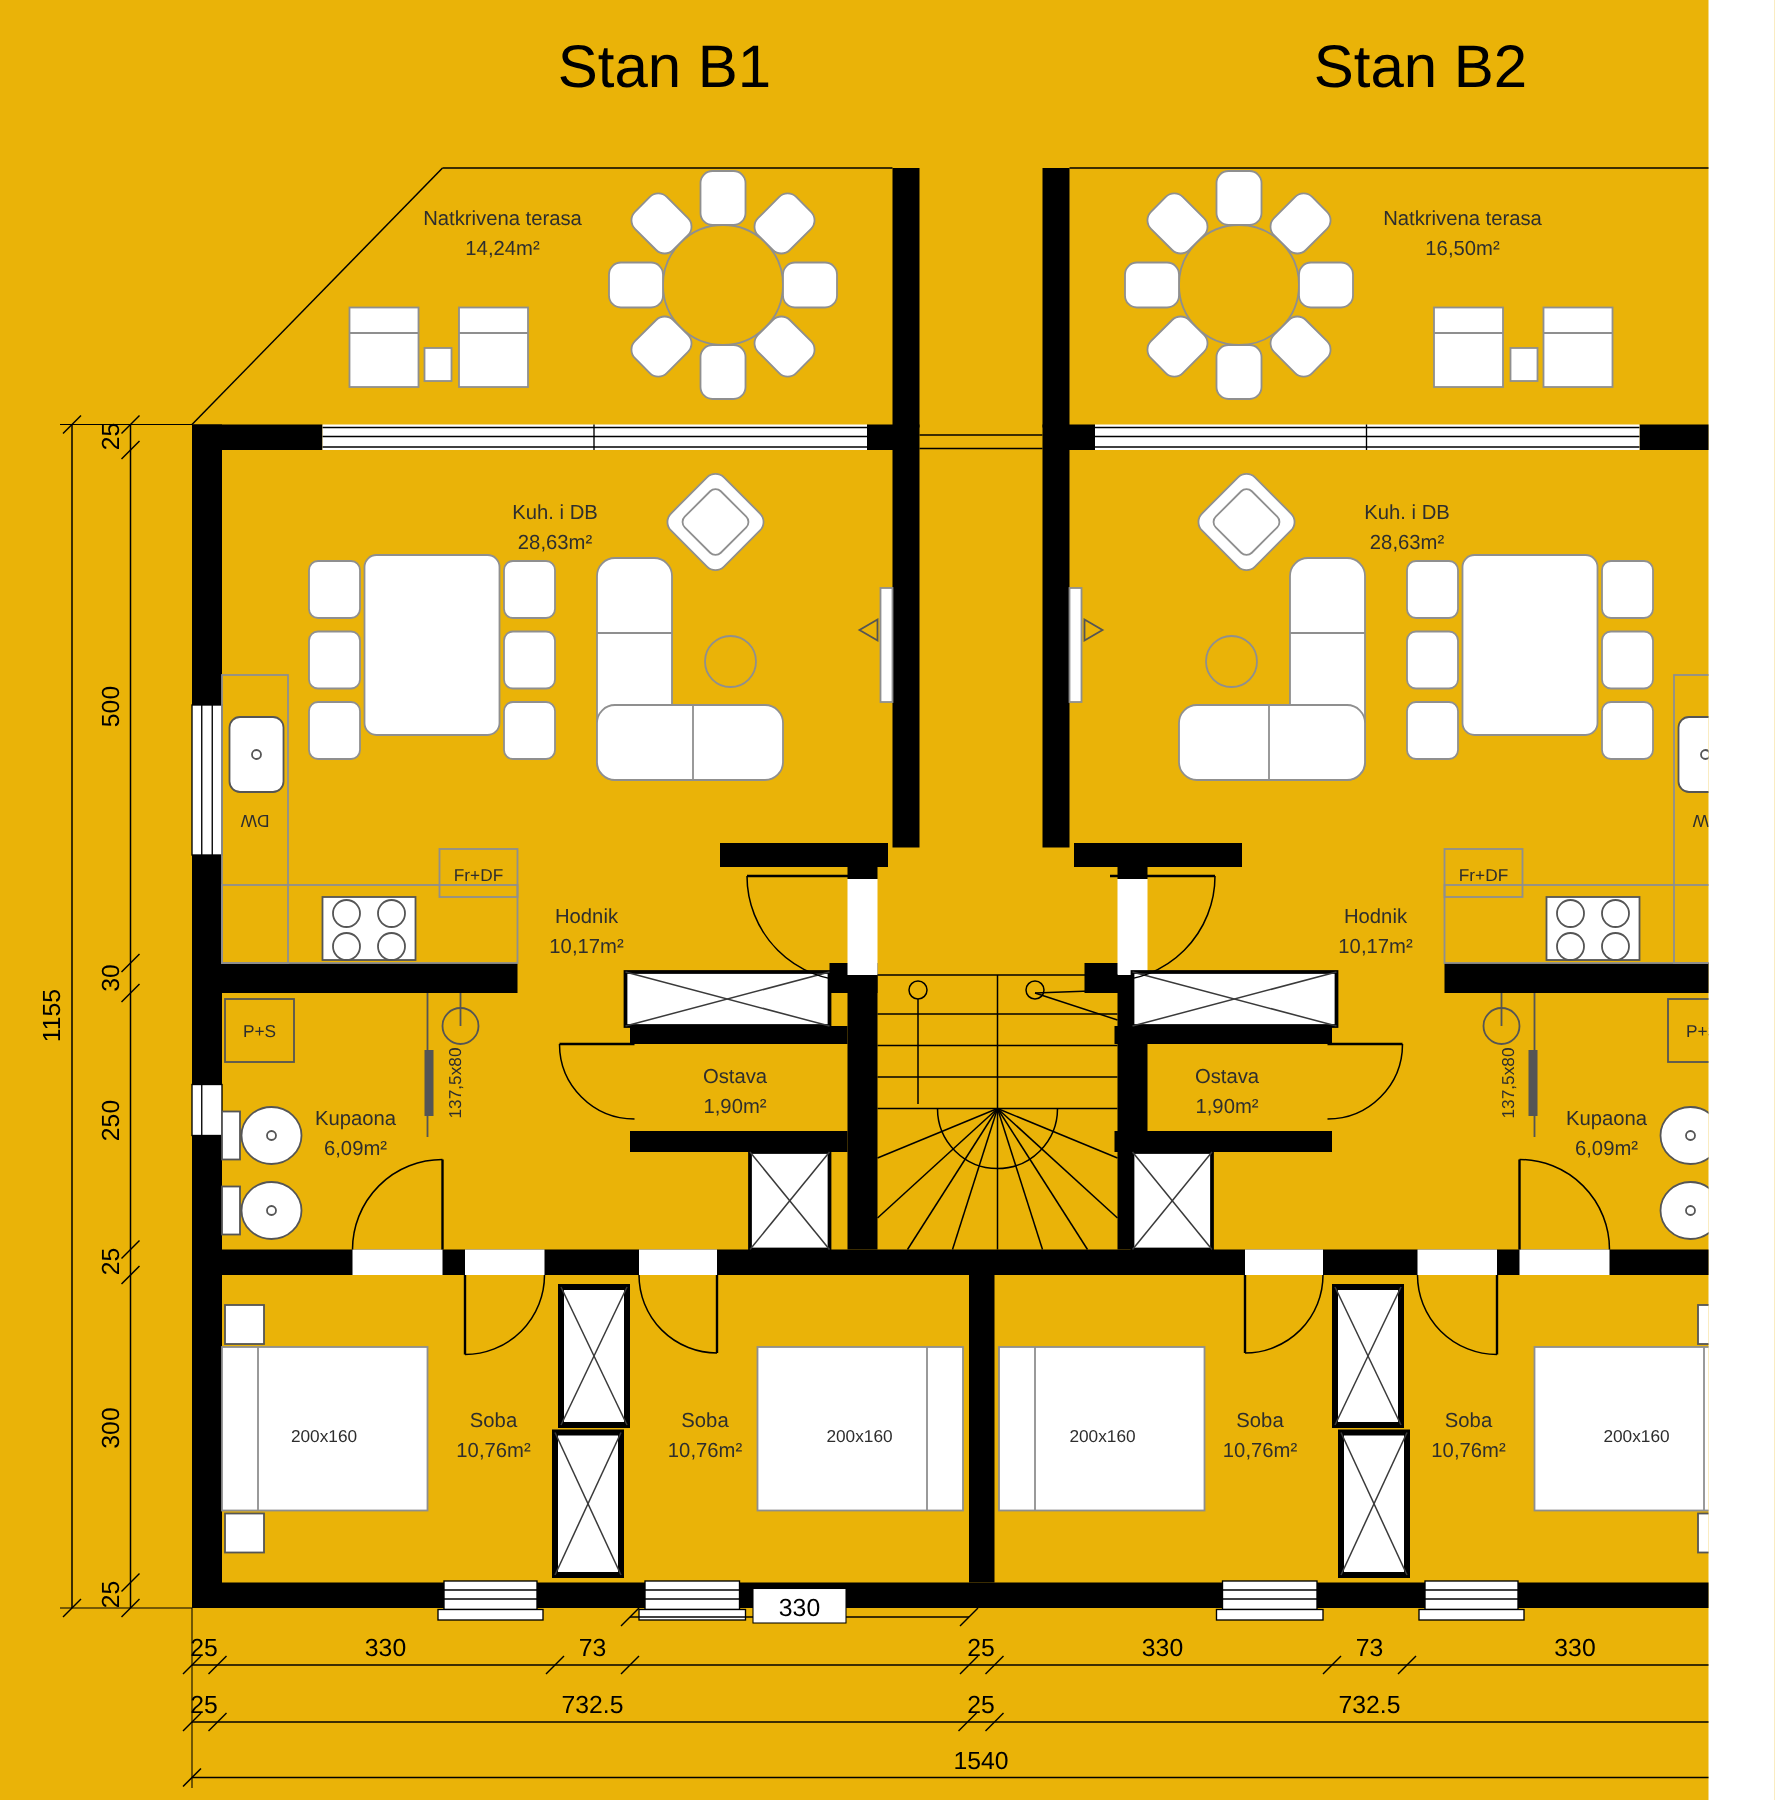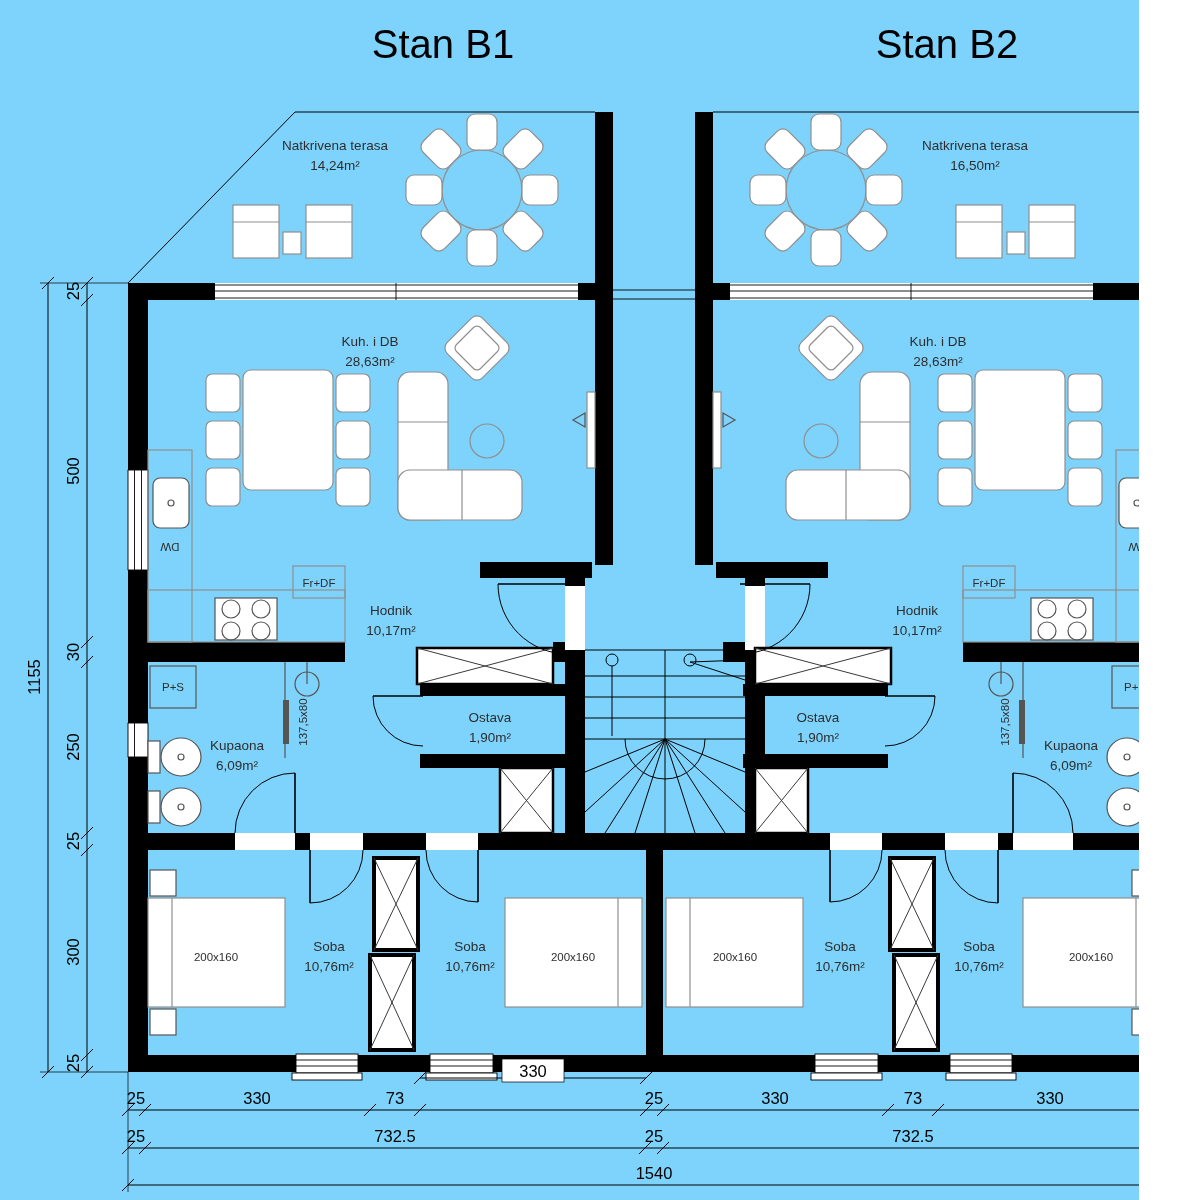--- a/index.html
+++ b/index.html
@@ -1,16 +1,16 @@
 <!DOCTYPE html>
 <html><head>
 <meta charset="utf-8">
 <style>
   html,body{margin:0;padding:0;background:#ffffff;}
-  .page{width:1139px;height:1200px;background:#7dd3fc;position:relative;overflow:hidden;}
+  .page{width:1139px;height:1200px;background:#eab308;position:relative;overflow:hidden;}
   svg{display:block;}
   .wall{fill:#000;stroke:none;}
   .thin{stroke:#000;stroke-width:1;fill:none;}
   .win{fill:#fff;stroke:#000;stroke-width:0.9;}
   .winline{stroke:#000;stroke-width:0.9;fill:none;}
   .door{stroke:#000;stroke-width:1;fill:none;}
   .leaf{stroke:#000;stroke-width:1.6;fill:none;}
   .f{stroke:#8f8f8f;stroke-width:1.2;fill:#fff;}
   .fl{stroke:#8f8f8f;stroke-width:1.2;fill:none;}
   .fd{stroke:#555;stroke-width:1.2;fill:#fff;}

